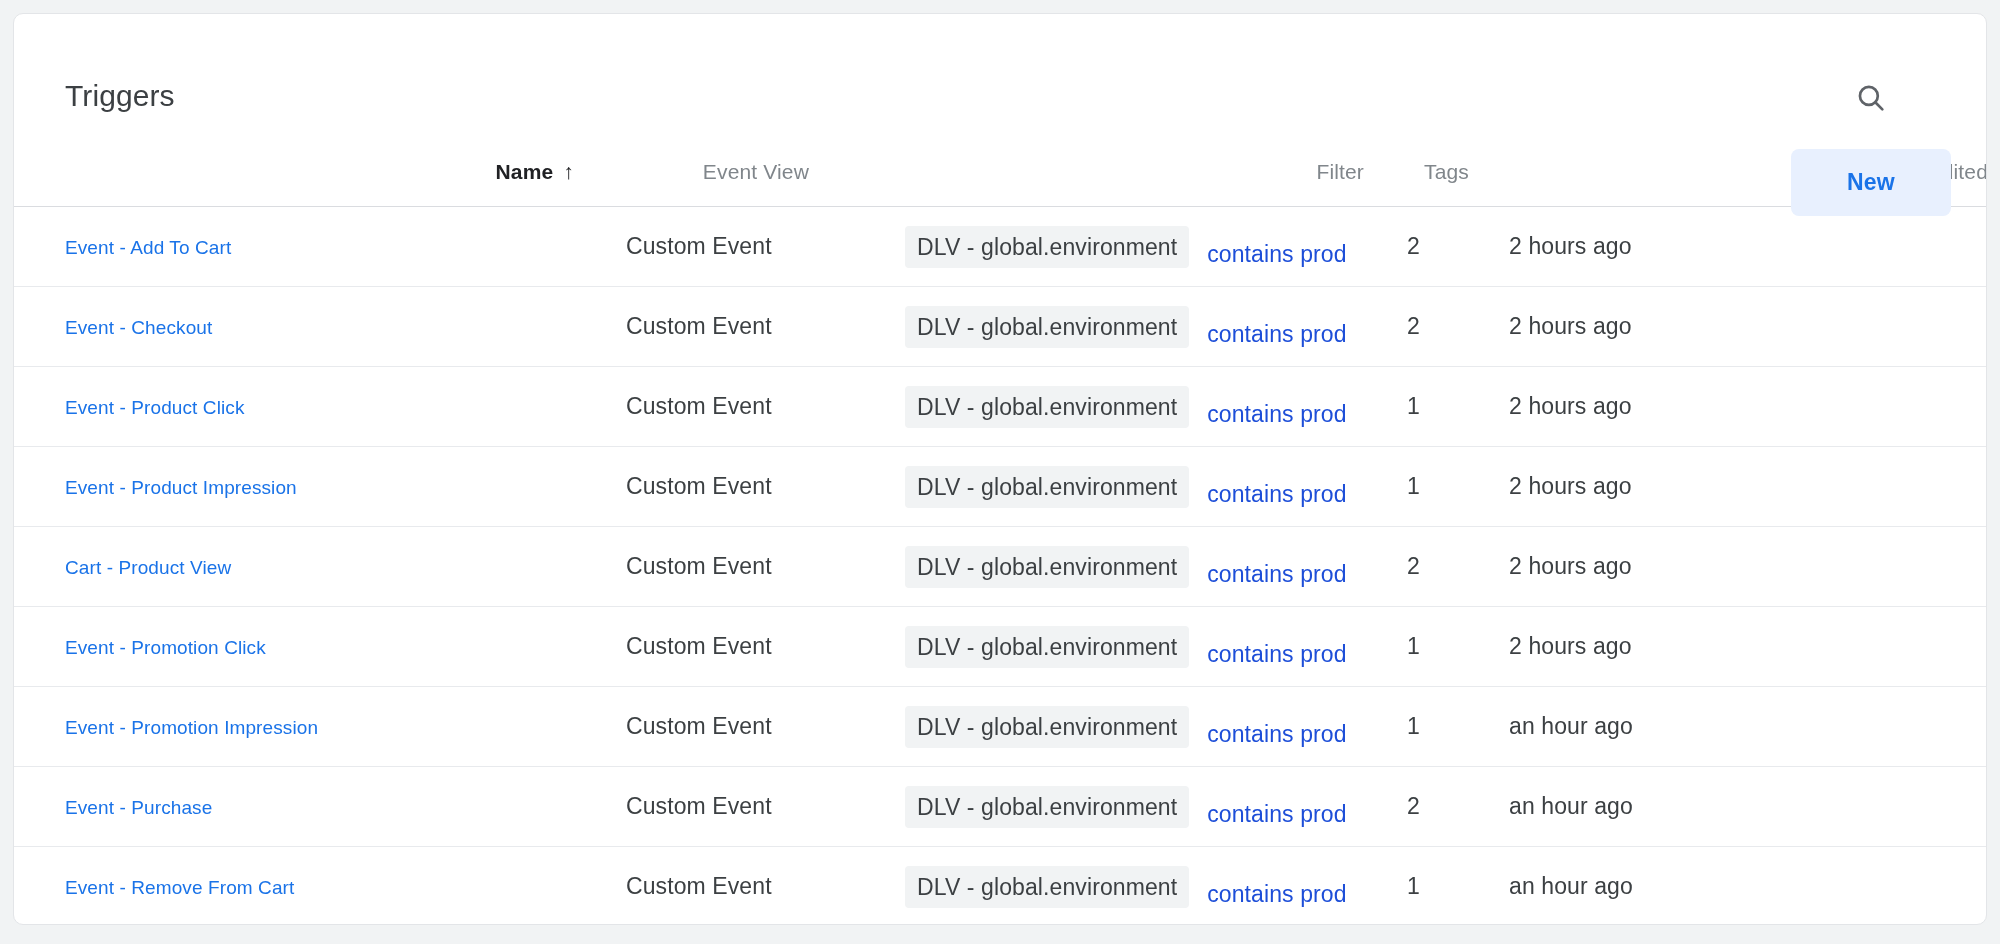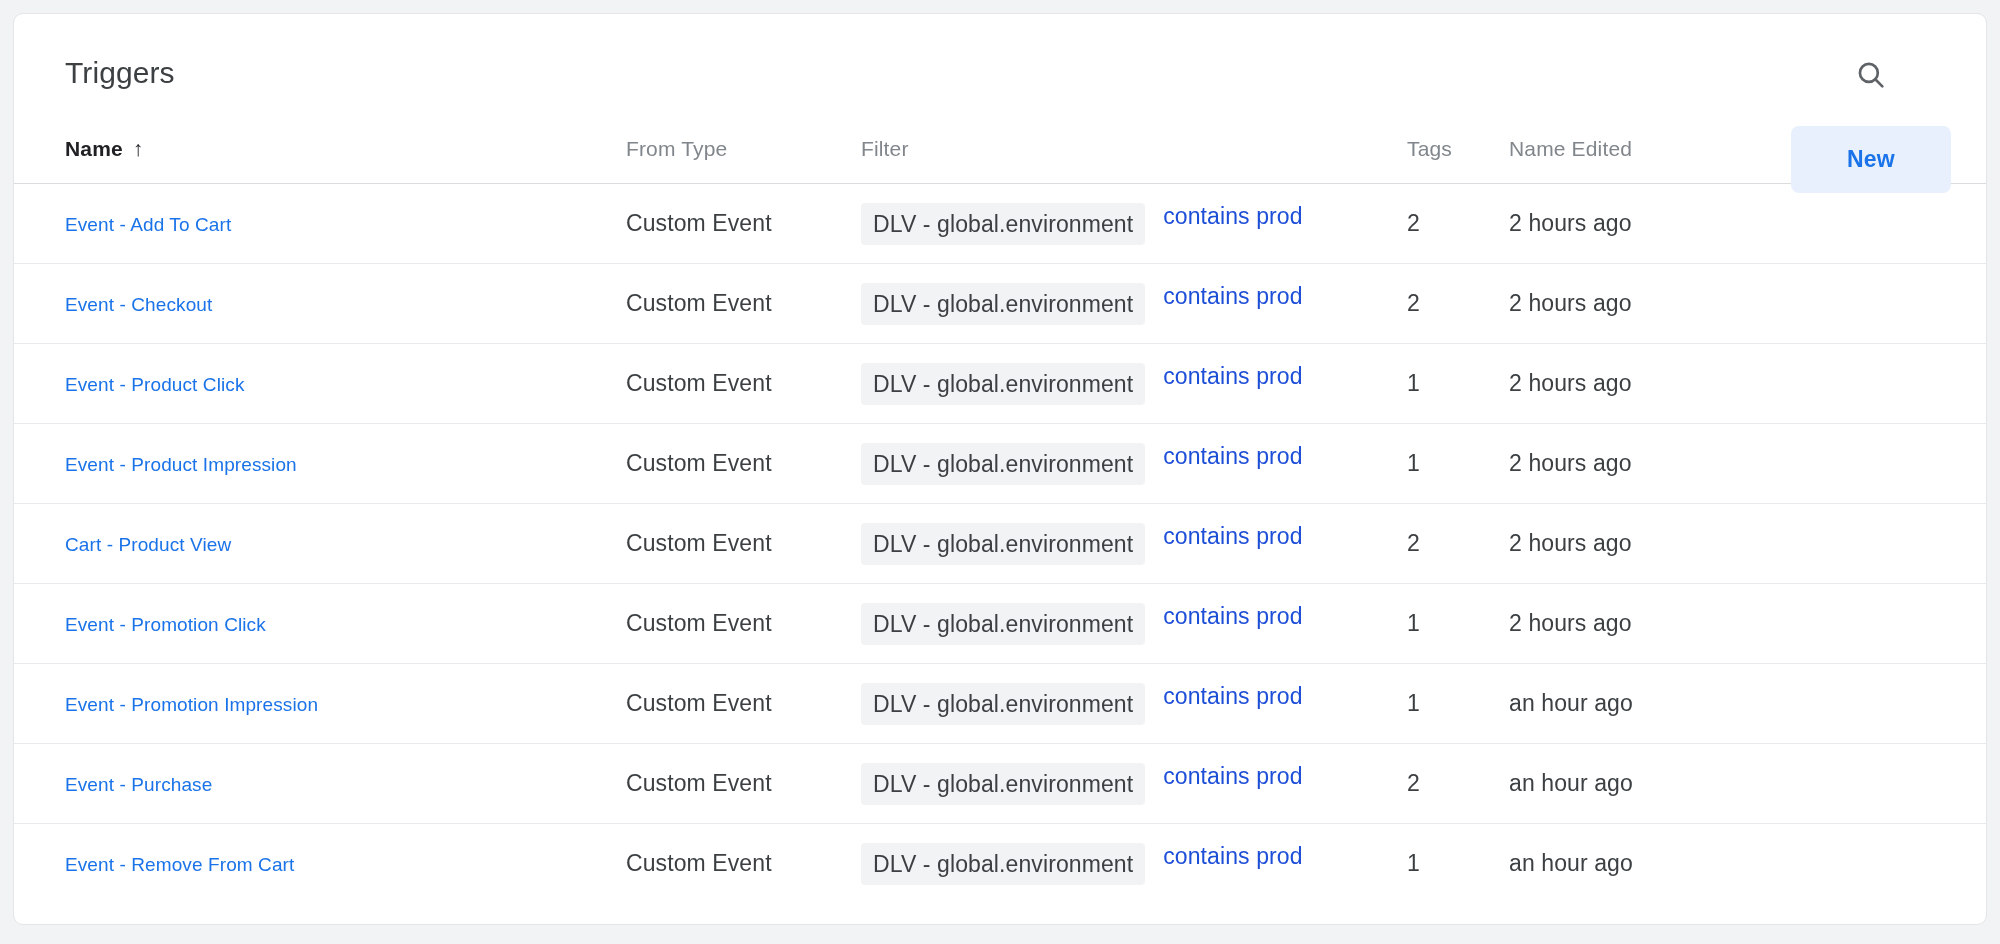--- a/index.html
+++ b/index.html
@@ -25,20 +25,21 @@
     background: #ffffff;
     border: 1px solid #e3e5e8;
     border-radius: 10px;
     overflow: hidden;
   }
 
   
   .card-header {
     position: relative;
     height: 123px;
+    margin-top: 23px;
   }
   .card-title {
     position: absolute;
     left: 51px;
     top: 41px;
     font-size: 30px;
     color: #3c4043;
     font-weight: 400;
     letter-spacing: 0.1px;
     line-height: 36px;
@@ -79,21 +80,21 @@
     padding: 0 30px;
   }
 
   
   .tbl {
     width: 100%;
     border-collapse: collapse;
     table-layout: fixed;
   }
   .tbl th {
-    text-align: left;
+    text-align: right;
     font-size: 21px;
     font-weight: 400;
     color: #80868b;
     padding: 0 0 22px 0;
     vertical-align: bottom;
     border-bottom: 1.5px solid #dadce0;
     letter-spacing: 0.15px;
   }
   .tbl th.name-col {
     color: #202124;
@@ -134,22 +135,23 @@
   .name-link {
     color: #1a73e8;
     text-decoration: none;
     font-size: 19px;
     cursor: pointer;
     letter-spacing: 0.1px;
   }
 
   .filter-cell {
     display: flex;
-    align-items: flex-start;
+    align-items: flex-end;
     gap: 18px;
+    margin-left: 44px;
   }
   .chip {
     background: #f1f3f4;
     border-radius: 4px;
     padding: 6px 12px;
     font-size: 23px;
     color: #3c4043;
     line-height: 30px;
     white-space: nowrap;
   }
@@ -177,21 +179,21 @@
         </span>
       </button>
       <button class="new-btn">New</button>
     </div>
   </div>
 
   <table class="tbl">
     <thead>
       <tr>
         <th class="col-name name-col"><span>Name</span><span class="sort-arrow">↑</span></th>
-        <th class="col-type">From Type</th>
+        <th class="col-type">Event View</th>
         <th class="col-filter">Filter</th>
         <th class="col-tags">Tags</th>
         <th class="col-edited">Name Edited</th>
       </tr>
     </thead>
     <tbody id="tbody">
         <tr>
           <td class="col-name"><a class="name-link">Event - Add To Cart</a></td>
           <td class="col-type">Custom Event</td>
           <td class="col-filter">

